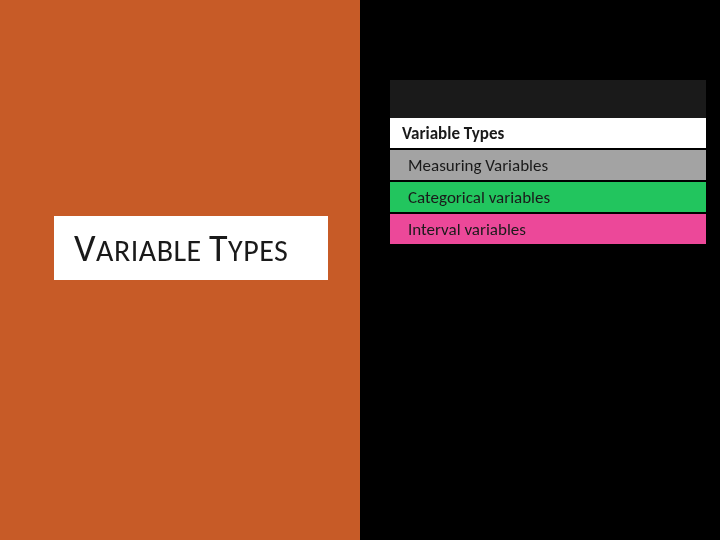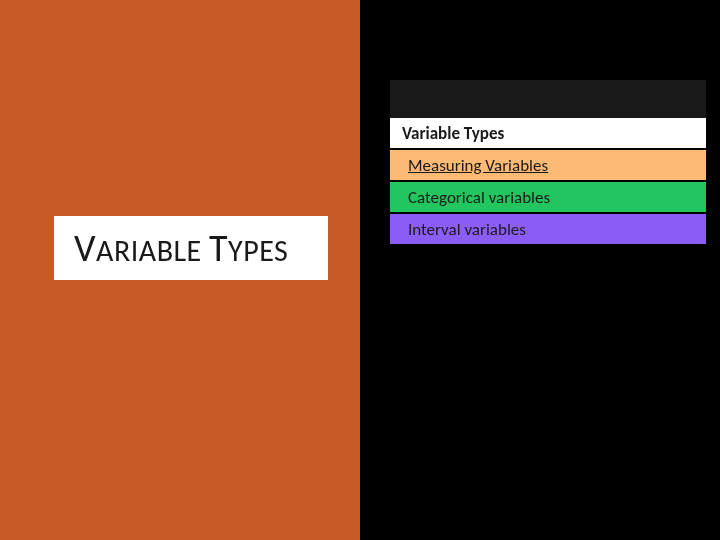--- a/index.html
+++ b/index.html
@@ -61,23 +61,23 @@
     margin-top: 2px;
   }
   .row-title {
     background: #fff;
     font-weight: 600;
     margin-top: 0;
   }
   .row-item {
     padding-left: 18px;
   }
-  .shade-1 { background: #fdba74; text-decoration: underline; }
+  .shade-1 { background: #a3a3a3; }
   .shade-2 { background: #22c55e; }
-  .shade-3 { background: #8b5cf6; }
+  .shade-3 { background: #ec4899; }
 </style>
 </head>
 <body>
 
 <div class="left-panel">
   <div class="title-card">
     <span>
       <span class="cap">V</span><span>ARIABLE </span><span class="cap">T</span><span>YPES</span>
     </span>
   </div>

